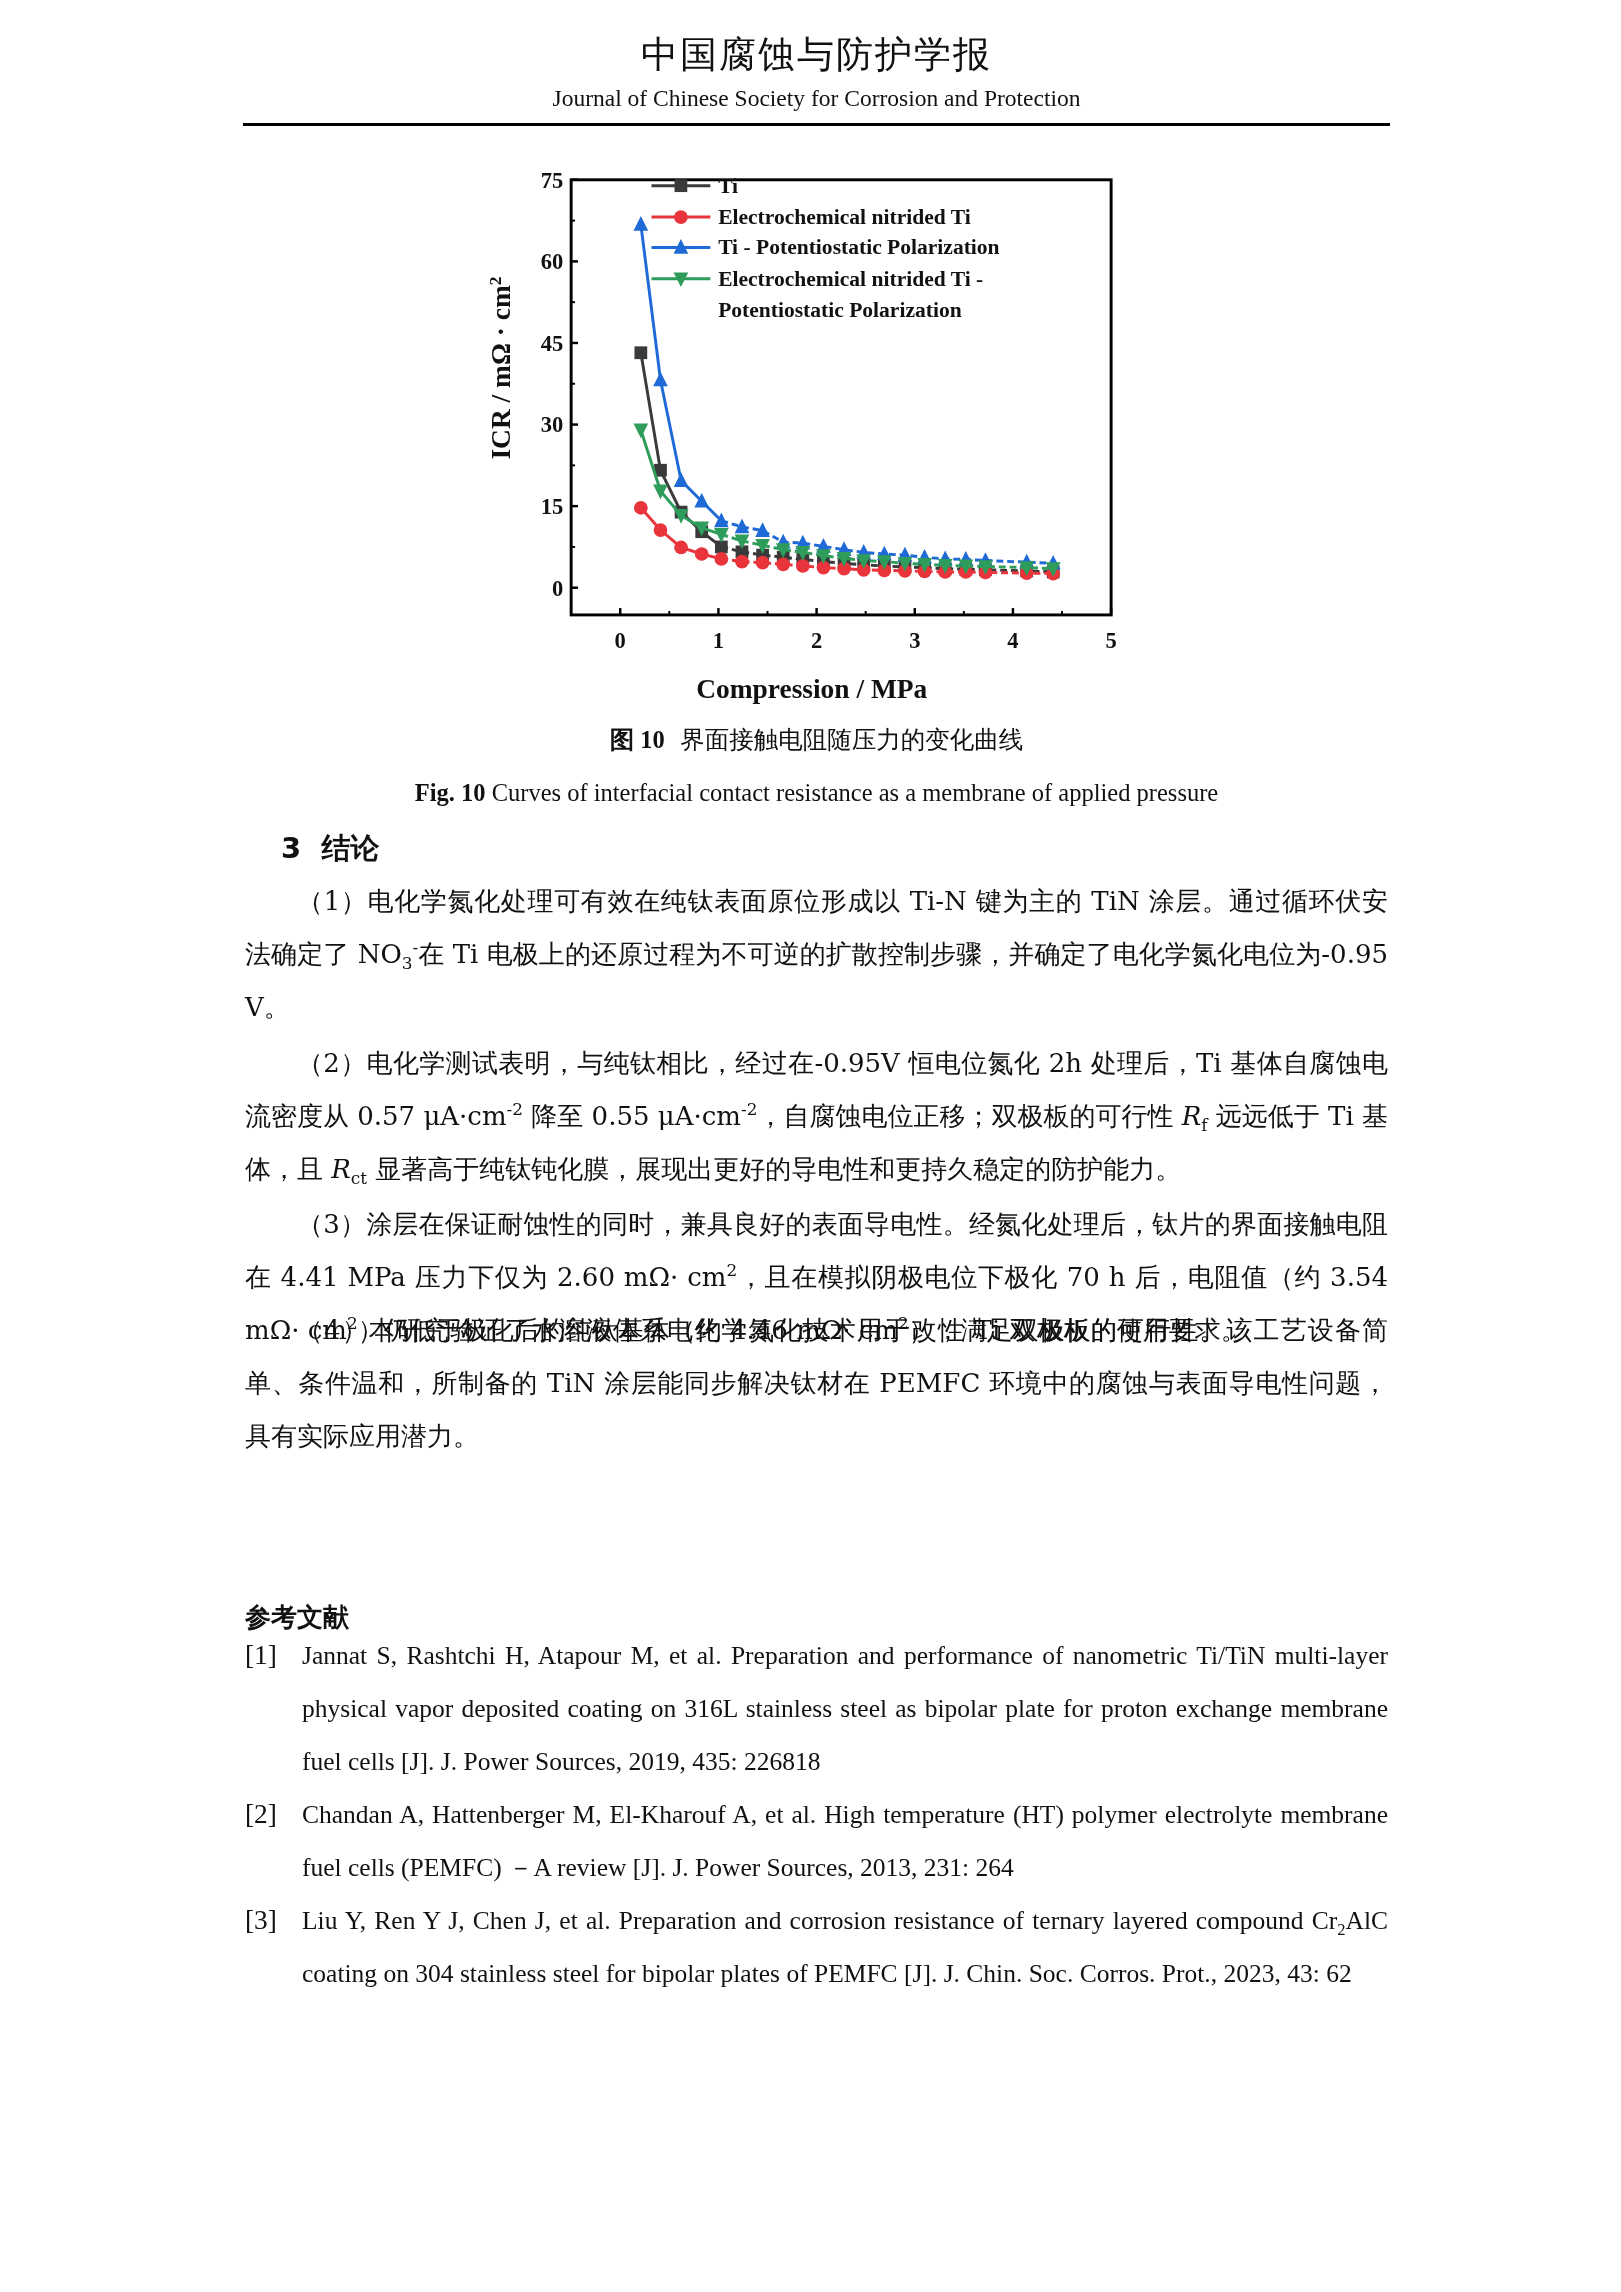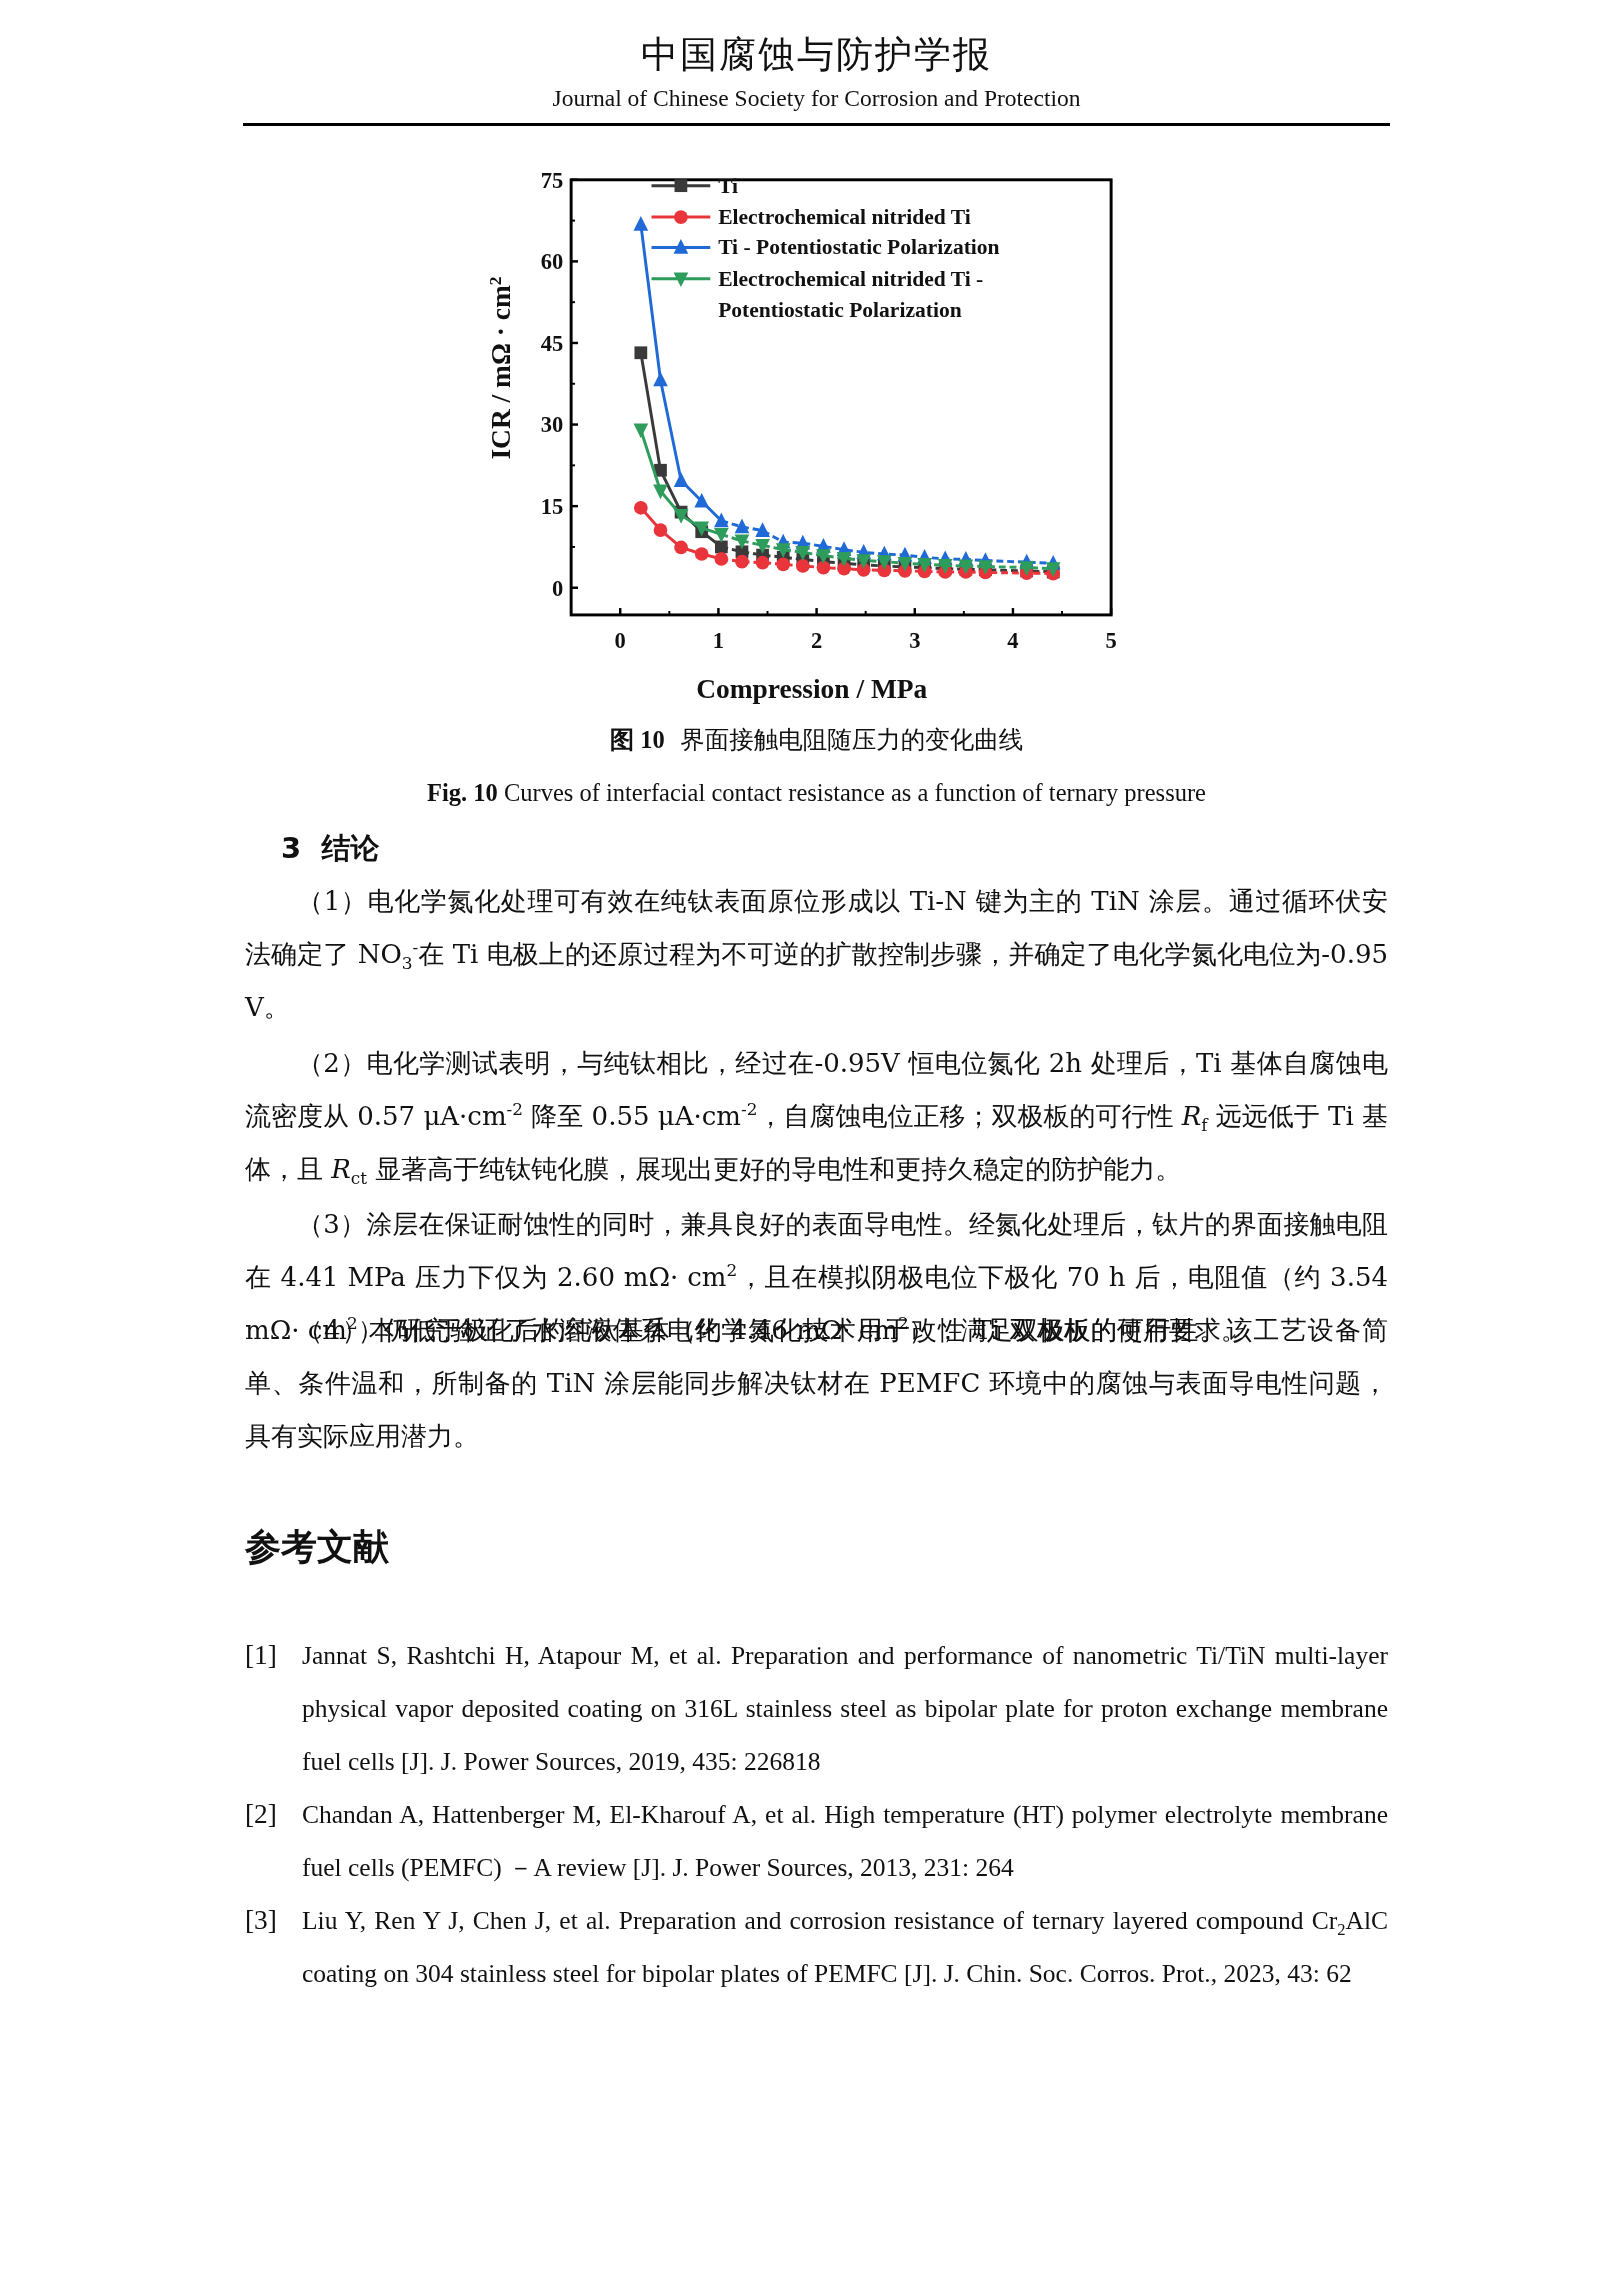--- a/index.html
+++ b/index.html
@@ -19,21 +19,21 @@
 
   .sec { position: absolute; left: 245px; top: 829px; font-size: 29px; font-weight: bold; font-family: "DejaVu Sans", sans-serif; margin-left: 36px; }
 
   .body-text { position: absolute; left: 245px; width: 1143px; font-size: 26px; line-height: 53px;
                text-align: justify; font-family: "DejaVu Serif", serif; }
   .body-text p { margin: 0; text-indent: 2em; }
   .p1 { top: 875px; } .p2 { top: 1037px; } .p3 { top: 1198px; } .p4 { top: 1304px; }
   sub, sup { font-size: 65%; line-height: 0; }
   .it { font-style: italic; }
 
-  .ref-title { position: absolute; left: 245px; top: 1523px; font-size: 36px; font-weight: bold; font-family: Liberation Sans, sans-serif; }
+  .ref-title { position: absolute; left: 245px; top: 1600px; font-size: 26px; font-weight: bold; font-family: Liberation Sans, sans-serif; }
   .refs { position: absolute; left: 245px; width: 1143px; top: 1629px; font-size: 25.5px; line-height: 53px; }
   .ref { display: flex; margin-bottom: 0; }
   .ref .num { width: 57px; flex: none; font-size: 27.4px; }
   .ref .txt { flex: 1; text-align: justify; }
 </style>
 </head>
 <body>
 
 <div class="header">
   <div class="cn">中国腐蚀与防护学报</div>
@@ -183,21 +183,21 @@
       <text x="243" y="155" font-family="Liberation Serif, serif" font-weight="bold" fill="#111" font-size="22">Potentiostatic Polarization</text>
     </svg>
 </div>
 
 <div class="cap-cn">
   <b>图 10</b>&nbsp;
   <span>界面接触电阻随压力的变化曲线</span>
 </div>
 <div class="cap-en">
   <b>Fig. 10</b>
-  <span>Curves of interfacial contact resistance as a function of ternary pressure</span>
+  <span>Curves of interfacial contact resistance as a membrane of applied pressure</span>
 </div>
 
 <div class="sec">
   <span>3</span>&nbsp;
   <span>结论</span>
 </div>
 
 <div class="body-text p1">
   <p><span>（1）电化学氮化处理可有效在纯钛表面原位形成以 Ti-N 键为主的 TiN 涂层。通过循环伏安法确定了 NO</span><sub>3</sub><sup>-</sup><span>在 Ti 电极上的还原过程为不可逆的扩散控制步骤，并确定了电化学氮化电位为-0.95 V。</span></p>
 </div>

